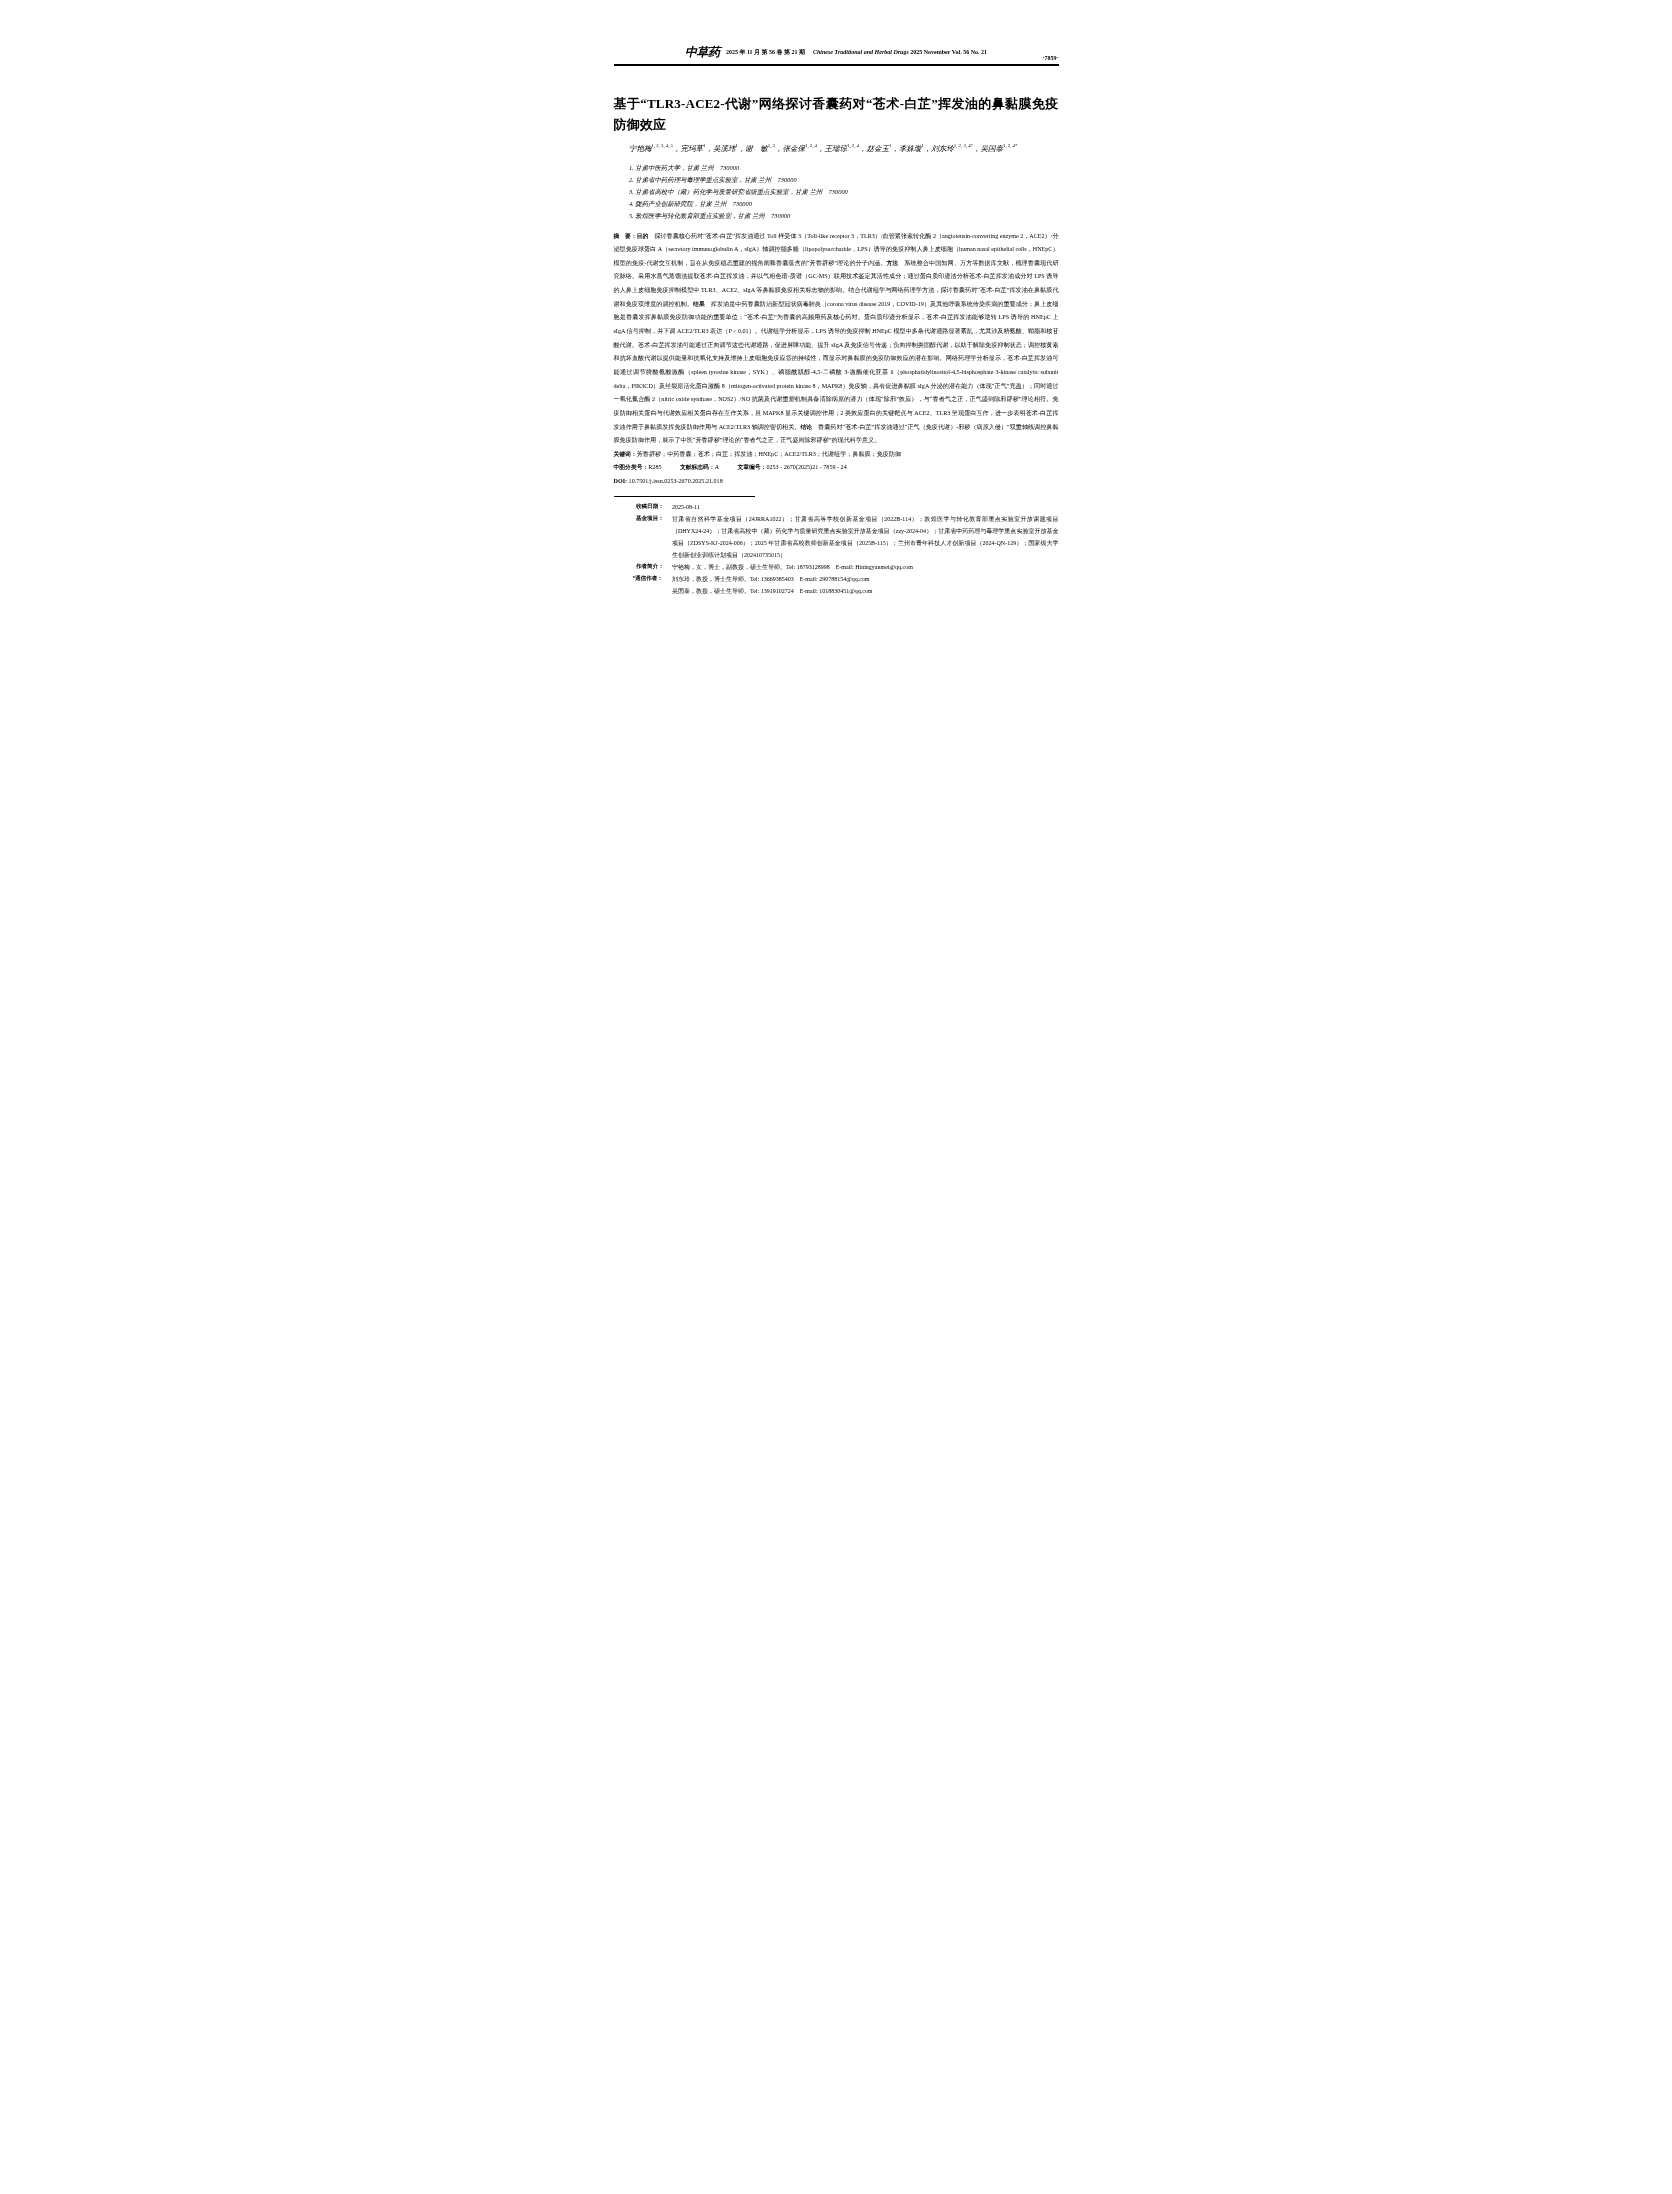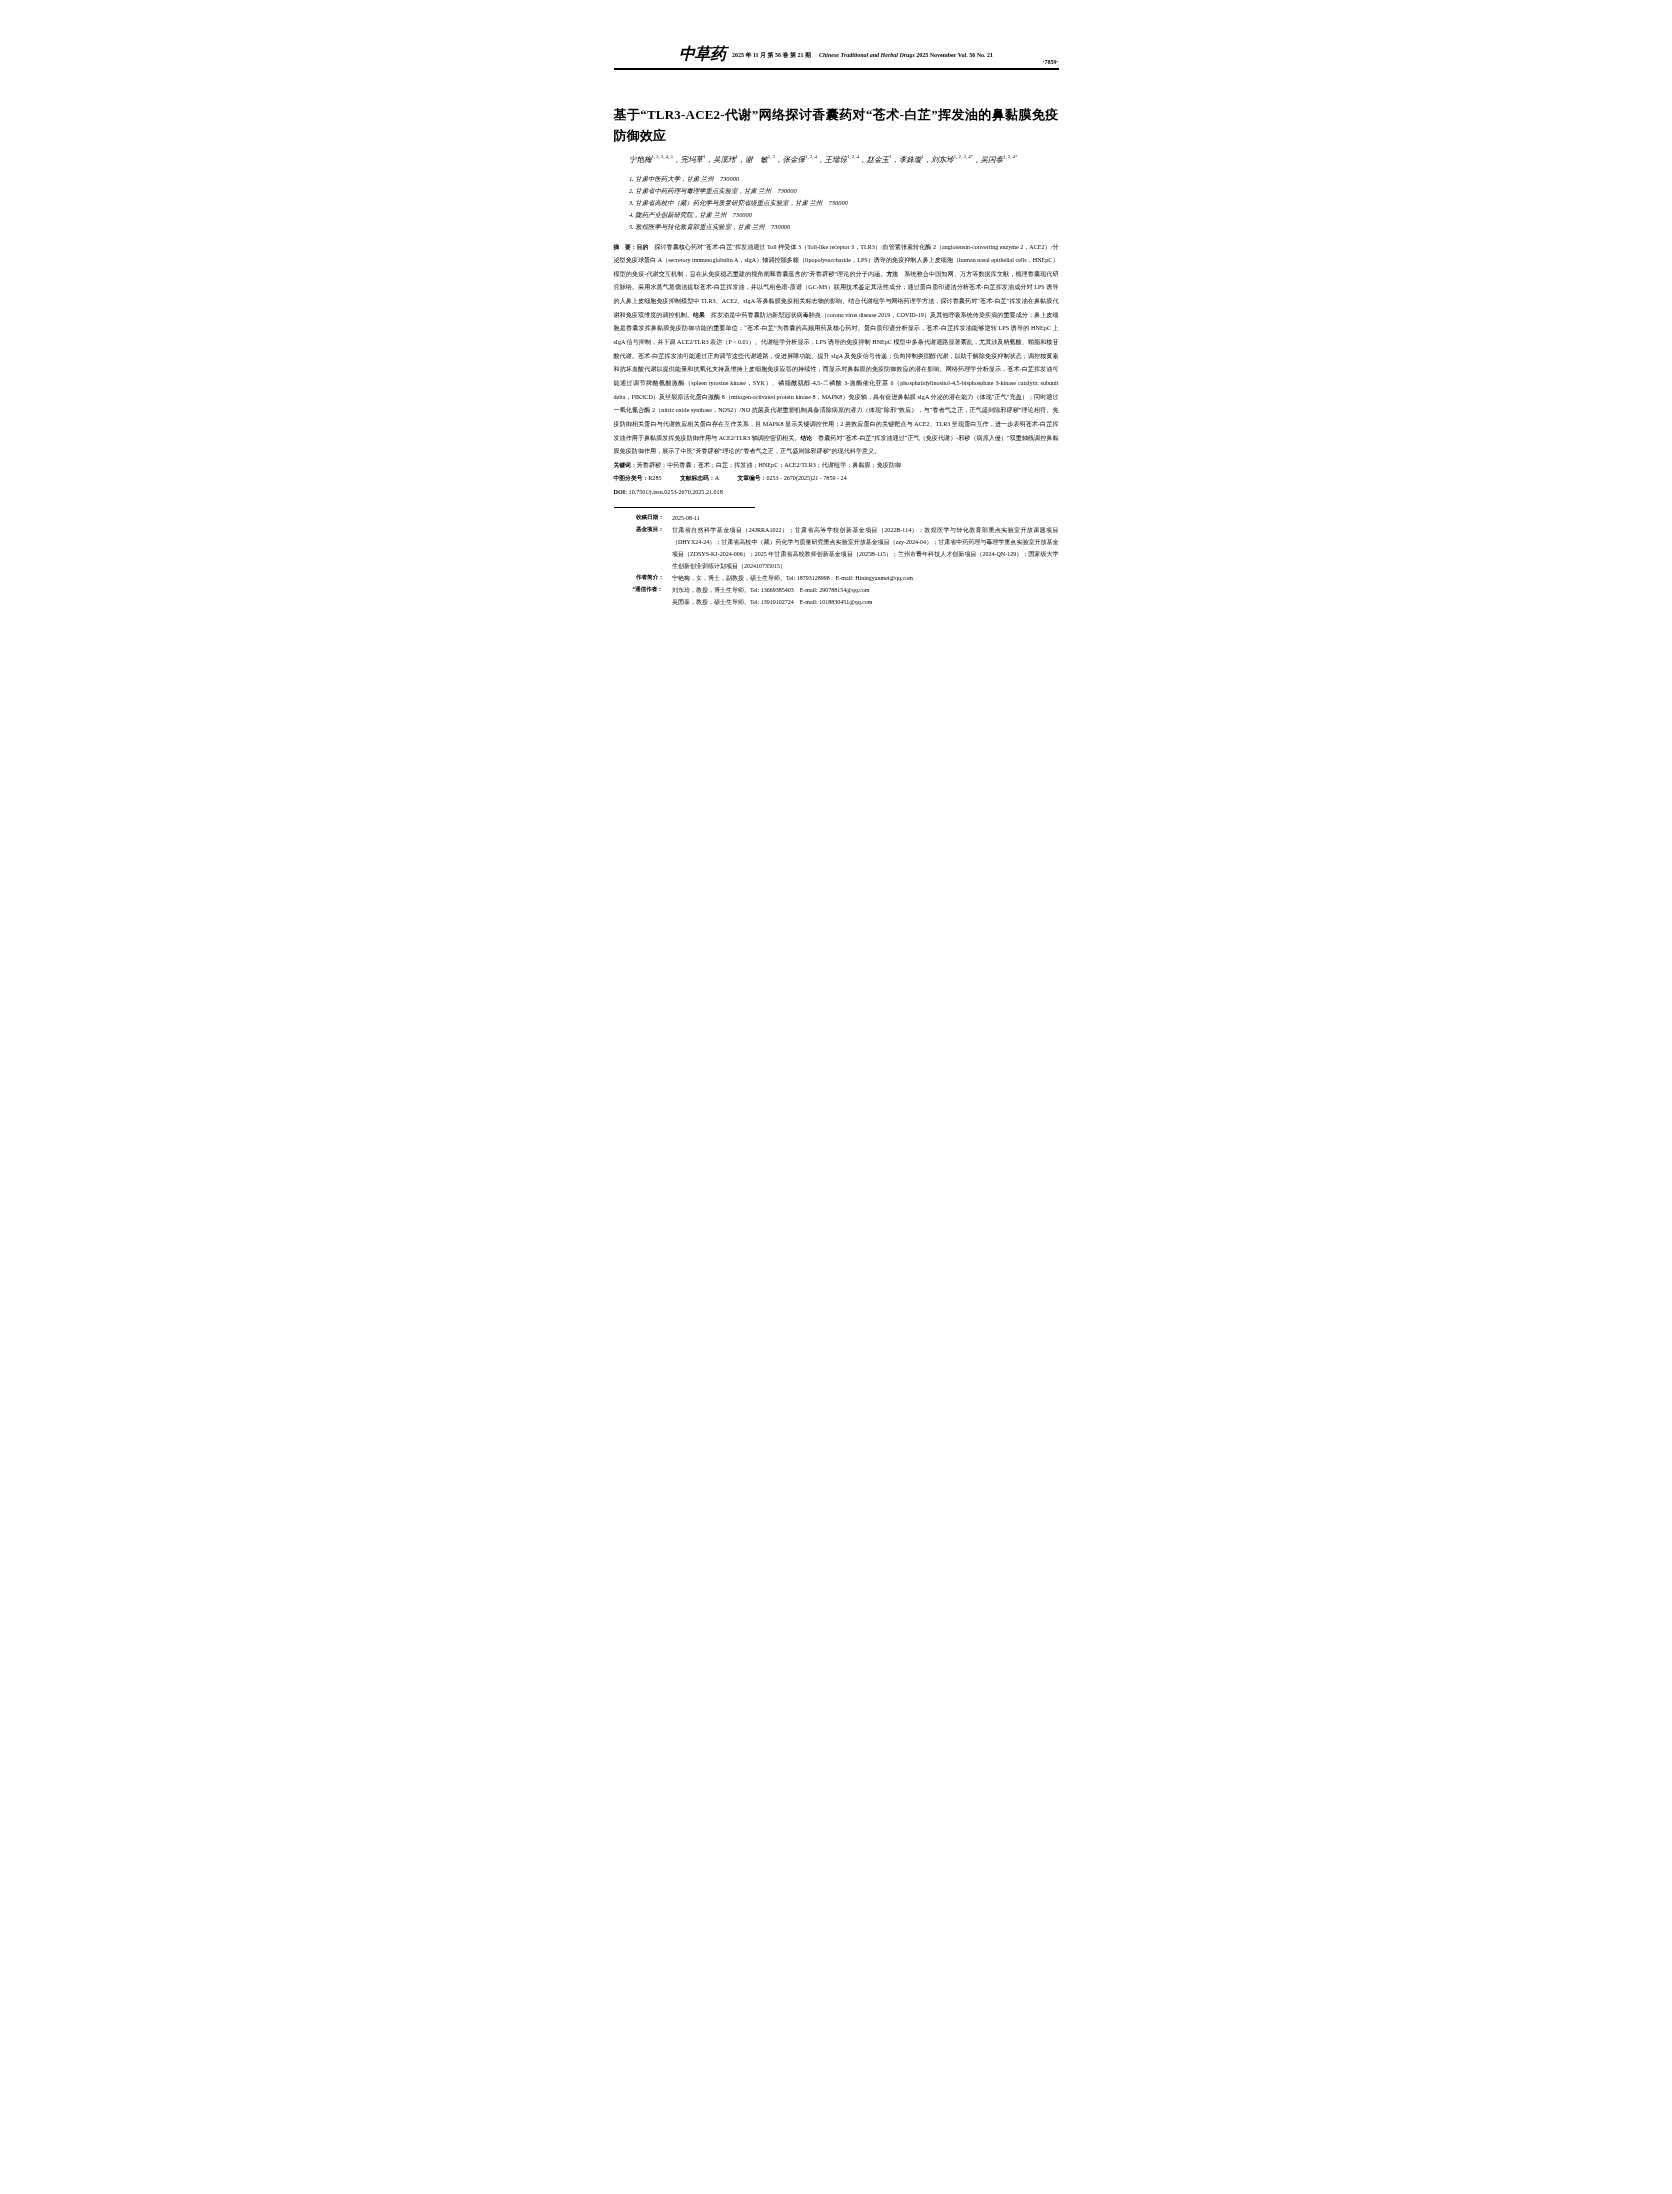--- a/index.html
+++ b/index.html
@@ -6,31 +6,31 @@
   .page {
     width: 557px; height: 751px; margin: 0 auto; background: #ffffff; color: #000;
     font-family: "Liberation Serif", "DejaVu Serif", serif;
     box-sizing: border-box; padding: 0 56px 0 56px; overflow: hidden; position: relative;
   }
   
   .header { padding-top: 44px; position: relative; text-align: center; white-space: nowrap; }
   .header-center { display: inline-block; }
   .logo {
     font-family: "Liberation Serif", "DejaVu Serif", serif;
-    font-weight: bold; font-style: italic; font-size: 16px; letter-spacing: -0.4px;
+    font-weight: bold; font-style: italic; font-size: 12px; letter-spacing: -0.4px;
     vertical-align: -1.8px; margin-right: 4.4px;
   }
   .issue-cn { font-weight: bold; font-size: 6px; margin-right: 6.1px; }
   .journal-en { font-style: italic; font-weight: bold; font-size: 6px; }
   .issue-en { font-style: normal; font-weight: bold; font-size: 6px; }
   .page-num { position: absolute; right: 0; bottom: 0; font-weight: bold; font-size: 6px; }
   .header-rule { margin-top: 3.1px; height: 2px; background: #000; }
   
   .title-cn {
-    margin: 34px 0 0 0; font-size: 13px; font-weight: bold; line-height: 1.62;
+    margin: 27px 0 0 0; font-size: 13px; font-weight: bold; line-height: 1.62;
     letter-spacing: 0.2px; text-align: justify;
   }
   .authors { margin-top: 6.1px; padding-left: 15.4px; font-size: 7.5px; line-height: 1.95; font-style: italic; }
   .authors sup { font-size: 4.8px; font-style: normal; }
   .affiliations { margin-top: 5.3px; padding-left: 15.4px; font-size: 6.4px; line-height: 1.9; font-style: italic; }
   
   .abstract { margin: 7px 0 0 0; font-size: 6.1px; line-height: 2.24; text-align: justify; }
   .abstract b, .kw-line b, .meta-line b, .doi-line b { font-family: "Liberation Sans", "DejaVu Sans", sans-serif; font-size: 5.8px; }
   .kw-line { margin: 0; font-size: 6.1px; line-height: 2.24; }
   .meta-line { margin: 0; font-size: 6.1px; line-height: 2.24; }

